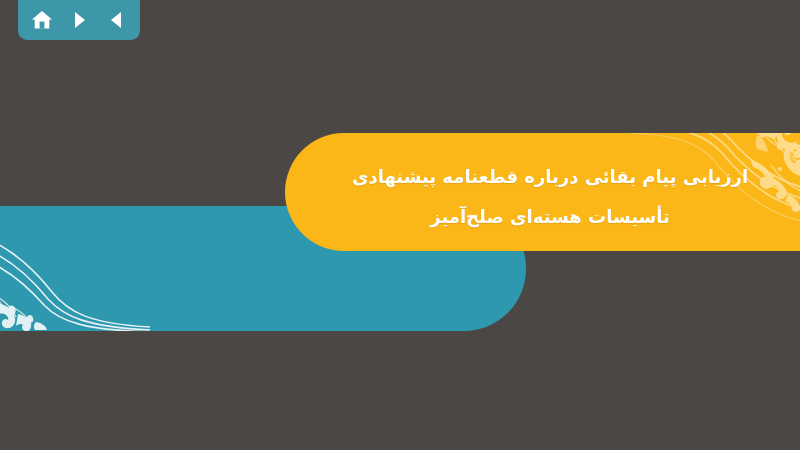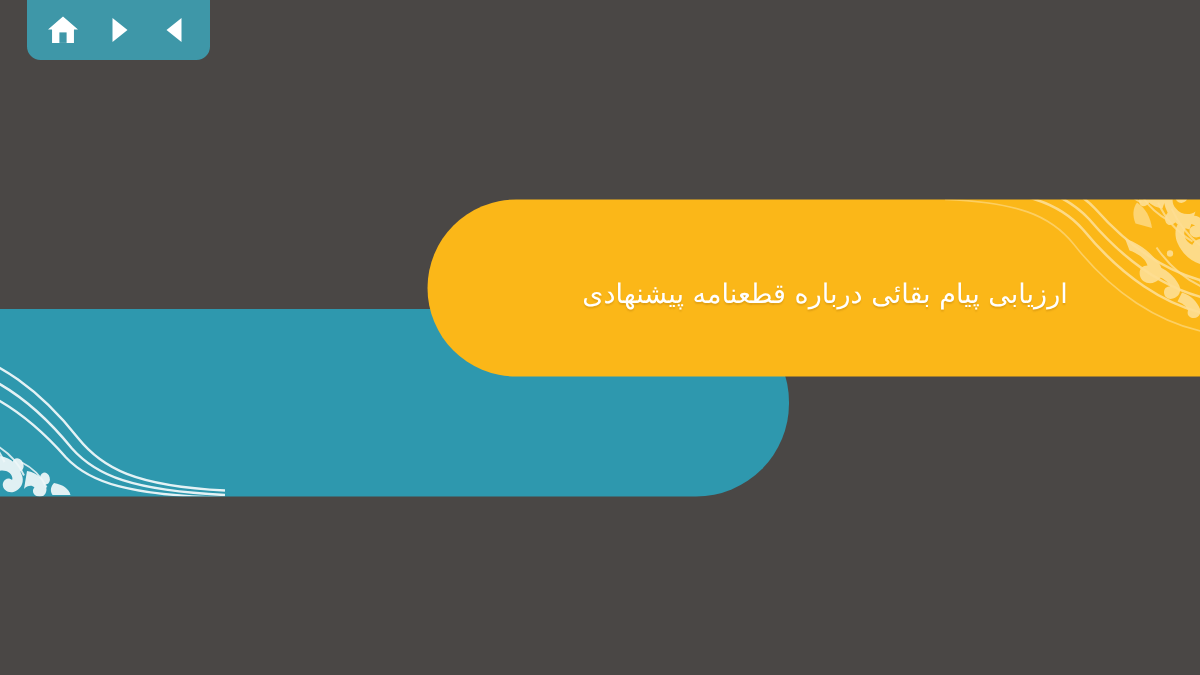--- a/index.html
+++ b/index.html
@@ -67,21 +67,21 @@
     align-items:center;justify-content:center;
     box-sizing:border-box;
     padding:4px 20px 6px 20px;
     text-align:center;
     direction:rtl;
   }
   .title-line{
     color:#ffffff;
     font-size:18px;
     line-height:1.55;
-    font-weight:400;
+    font-weight:700;
     white-space:nowrap;
     letter-spacing:0px;
     text-shadow:0 1px 1px rgba(120,70,0,.18);
     margin-top:12px;
   }
 </style>
 </head>
 <body>
 
 <div id="stage">
@@ -178,15 +178,16 @@
         <path d="M176 60 c-14 -5 -26 -15 -35 -28"></path>
       </g>
       <g fill="none" stroke="#fff6dd" stroke-width="1.1" opacity=".6">
         <path d="M185 90 C 142 86 108 58 86 30 C 70 10 48 2 0 0"></path>
       </g>
     </svg>
   </div>
 
   <div id="title-block">
     <div class="title-line">ارزیابی پیام بقائی درباره قطعنامه پیشنهادی</div>
+    <div class="title-line">تأسیسات هسته‌ای صلح‌آمیز</div>
   </div>
 
 </div>
 
 </body></html>

